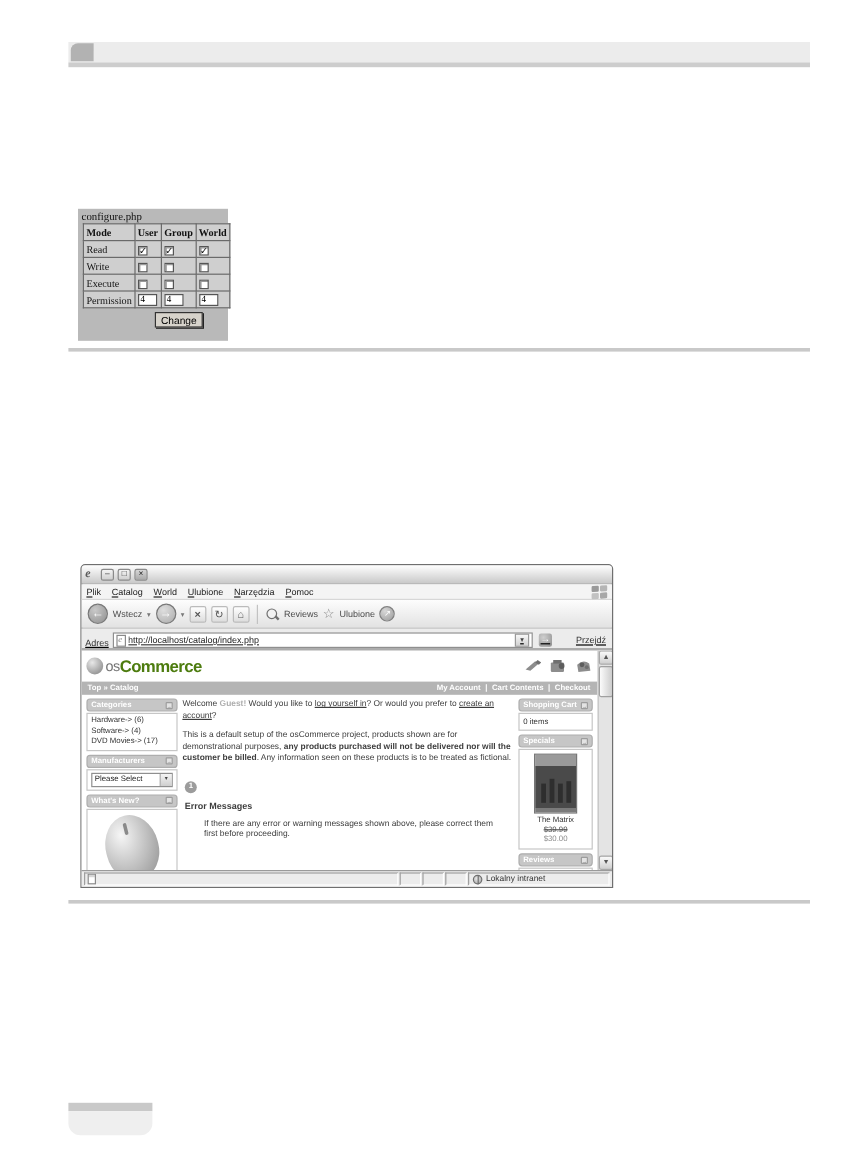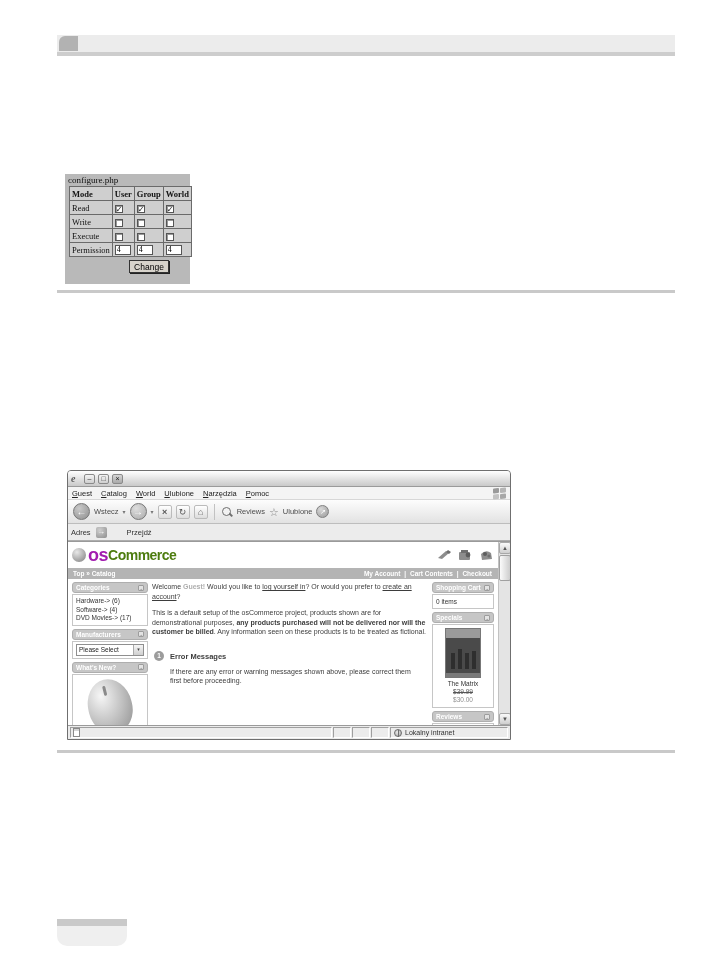--- a/index.html
+++ b/index.html
@@ -53,21 +53,21 @@
   .glyph-stop::before { content:"×"; font-weight:bold; } .glyph-refresh::before { content:"↻"; } .glyph-home::before { content:"⌂"; }
   .tb-sep { width:1px; height:16px; background:#c2c2c2; margin:0 2px; }
   .mag { position:relative; width:12px; height:12px; }
   .mag::before { content:""; position:absolute; left:1px; top:1px; width:7px; height:7px; border:1.5px solid #6f6f6f; border-radius:50%; background:#f2f2f2; }
   .mag::after { content:""; position:absolute; left:8px; top:8px; width:4px; height:1.5px; background:#6f6f6f; transform:rotate(45deg); }
   .star { font-size:11px; color:#8a8a8a; line-height:12px; }
   .star::before { content:"☆"; }
   .media-circle { width:13px; height:13px; border-radius:50%; background:radial-gradient(circle at 35% 30%, #d8d8d8, #9a9a9a); border:1px solid #808080; color:#fff; font-size:7px; line-height:12px; text-align:center; }
   .media-circle::before { content:"↗"; }
 
-  .addressbar { height:17px; background:#ececec; border-bottom:1px solid #adadad; display:flex; align-items:center; padding:0 3px; gap:3px; }
+  .addressbar { height:17px; background:#ececec; border-bottom:1px solid #adadad; display:flex; align-items:flex-end; padding:0 3px; gap:3px;text-decoration:underline; }
   .addr-label { font-size:7.5px; color:#333; }
   .addr-field { flex:1; height:13px; background:#fff; border:1px solid #8f8f8f; display:flex; align-items:center; padding:0 2px; gap:2px; }
   .page-ico { width:8px; height:10px; background:#fff; border:1px solid #8a8a8a; position:relative; }
   .page-ico::after { content:"e"; position:absolute; left:1px; top:-1px; font-size:7px; font-family:"Liberation Serif",serif; font-style:italic; color:#777; }
   .addr-url { font-size:7.5px; color:#222; white-space:nowrap; overflow:hidden; flex:1; }
   .addr-drop { width:12px; height:11px; border:1px solid #9a9a9a; background:linear-gradient(#f7f7f7,#d2d2d2); font-size:6px; text-align:center; line-height:10px; color:#444; }
   .addr-drop::before { content:"▾"; }
   .go-btn { display:flex; align-items:center; gap:20px; padding:0 2px; height:13px; }
   .go-ico { width:11px; height:11px; border-radius:2px; background:radial-gradient(circle at 35% 30%, #cfcfcf, #8d8d8d); color:#fff; font-size:8px; line-height:10px; text-align:center; }
   .go-ico::before { content:"→"; }
@@ -76,21 +76,21 @@
   .viewport { position:relative; flex:1; background:#fff; overflow:hidden; border-top:1px solid #9a9a9a; }
   .scrollbar { position:absolute; right:0; top:0; bottom:0; width:12px; background:#e4e4e4; border-left:1px solid #c2c2c2; }
   .sb-btn { width:12px; height:12px; background:linear-gradient(#fafafa,#cfcfcf); border:1px solid #a8a8a8; border-radius:2px; font-size:6px; text-align:center; line-height:10px; color:#555; }
   .sb-btn.down { position:absolute; bottom:0; }
   .sb-up::before { content:"▲"; } .sb-down::before { content:"▼"; }
   .sb-thumb { position:absolute; top:13px; left:0; width:12px; height:26px; background:linear-gradient(90deg,#fbfbfb,#cdcdcd); border:1px solid #a0a0a0; border-radius:2px; }
 
   .site { position:absolute; left:0; right:12px; top:0; bottom:0; overflow:hidden; }
   .site-header { height:26px; display:flex; align-items:center; padding:0 4px; }
   .logo-sphere { width:14px; height:14px; border-radius:50%; background:radial-gradient(circle at 35% 30%, #e8e8e8, #7c7c7c); margin-right:2px; }
-  .logo-os { font-size:18px; font-weight:bold; color:#a21caf; letter-spacing:-0.5px; }
+  .logo-os { font-size:12px; font-weight:normal; color:#737373; letter-spacing:-0.5px; }
   .logo-com { font-size:14px; font-weight:bold; color:#4d7c0f; letter-spacing:-0.5px; }
   .hdr-icons { margin-left:auto; display:flex; gap:6px; align-items:center; }
   .hdr-ico { width:15px; height:12px; }
   .crumbbar { height:11px; background:#b4b4b4; color:#fff; font-size:6.5px; font-weight:bold; display:flex; align-items:center; justify-content:space-between; padding:0 5px; }
   .crumb-links span { margin:0 1px; }
   .crumb-links .lnk { cursor:default; }
 
   .site-body { display:flex; gap:4px; padding:3px 4px 0 4px; }
   .col-left { width:76px; flex:none; }
   .col-center { flex:1; }
@@ -111,21 +111,21 @@
   .mouse { width:44px; height:54px; margin:2px auto 2px auto; border-radius:50% 50% 46% 46%; background:radial-gradient(ellipse at 35% 28%, #f6f6f6, #bdbdbd 55%, #8c8c8c); transform:rotate(-14deg); position:relative; }
   .mouse::after { content:""; position:absolute; left:19px; top:6px; width:3px; height:10px; background:#8a8a8a; border-radius:2px; }
 
   .main-headrow { display:flex; align-items:flex-start; justify-content:space-between; margin:2px 0 6px 0; }
   .main-heading { font-size:13.5px; font-weight:bold; color:#848484; letter-spacing:0.2px; }
   .headcart-ico { width:24px; height:18px; }
   .copy { font-size:7px; line-height:9.5px; color:#3d3d3d; margin-bottom:7px; }
   .guest { color:#aeaeae; font-weight:bold; }
   .tlink { text-decoration:underline; color:#3d3d3d; }
   .bold { font-weight:bold; }
-  .err-row { display:flex; align-items:flex-end; gap:6px; margin:14px 0 6px 2px; }
+  .err-row { display:flex; align-items:flex-start; gap:6px; margin:14px 0 6px 2px;flex-direction:column; }
   .err-num { width:10px; height:10px; border-radius:50%; background:#9c9c9c; color:#fff; font-size:6.5px; font-weight:bold; text-align:center; line-height:10px; flex:none; }
   .err-title { font-size:7.5px; font-weight:bold; color:#3d3d3d; }
   .err-text { font-size:7px; line-height:9.5px; color:#3d3d3d; margin-left:18px; width:250px; }
 
   .cart-body { height:15px; font-size:6.5px; display:flex; align-items:center; }
   .spec-body { text-align:center; padding:3px 2px; }
   .poster { width:36px; height:50px; margin:0 auto 2px auto; background:linear-gradient(#9a9a9a 0 9px, #4a4a4a 9px 44px, #7a7a7a 44px); border:1px solid #777; position:relative; }
   .poster i { position:absolute; bottom:8px; width:4px; height:16px; background:#2e2e2e; }
   .poster i:nth-child(1){left:5px;} .poster i:nth-child(2){left:12px; height:20px;} .poster i:nth-child(3){left:19px;} .poster i:nth-child(4){left:26px; height:18px;}
   .spec-name { font-size:6.5px; color:#333; }
@@ -192,21 +192,21 @@
   <div class="mid-rule"></div>
 
   <div class="ie">
     <div class="titlebar">
       <span class="ie-eicon">e</span>
       <span class="winbtn btn-min"></span>
       <span class="winbtn btn-max"></span>
       <span class="winbtn close btn-close"></span>
     </div>
     <div class="menubar">
-      <span class="menu-item">Guest</span>
+      <span class="menu-item">Plik</span>
       <span class="menu-item">Catalog</span>
       <span class="menu-item">World</span>
       <span class="menu-item">Ulubione</span>
       <span class="menu-item">Narzędzia</span>
       <span class="menu-item">Pomoc</span>
       <span class="xp-flag">
           <i></i>
           <i></i>
           <i></i>
           <i></i>
@@ -223,20 +223,25 @@
       <span class="tb-ico glyph-home"></span>
       <span class="tb-sep"></span>
       <span class="mag"></span>
       <span class="tb-label">Reviews</span>
       <span class="star"></span>
       <span class="tb-label">Ulubione</span>
       <span class="media-circle"></span>
     </div>
     <div class="addressbar">
       <span class="addr-label">Adres</span>
+      <span class="addr-field">
+        <span class="page-ico"></span>
+        <span class="addr-url">http://localhost/catalog/index.php</span>
+        <span class="addr-drop"></span>
+      </span>
       <span class="go-btn">
         <span class="go-ico"></span>
         <span class="go-label">Przejdź</span>
       </span>
     </div>
 
     <div class="viewport">
       <div class="site">
         <div class="site-header">
           <span class="logo-sphere"></span>

